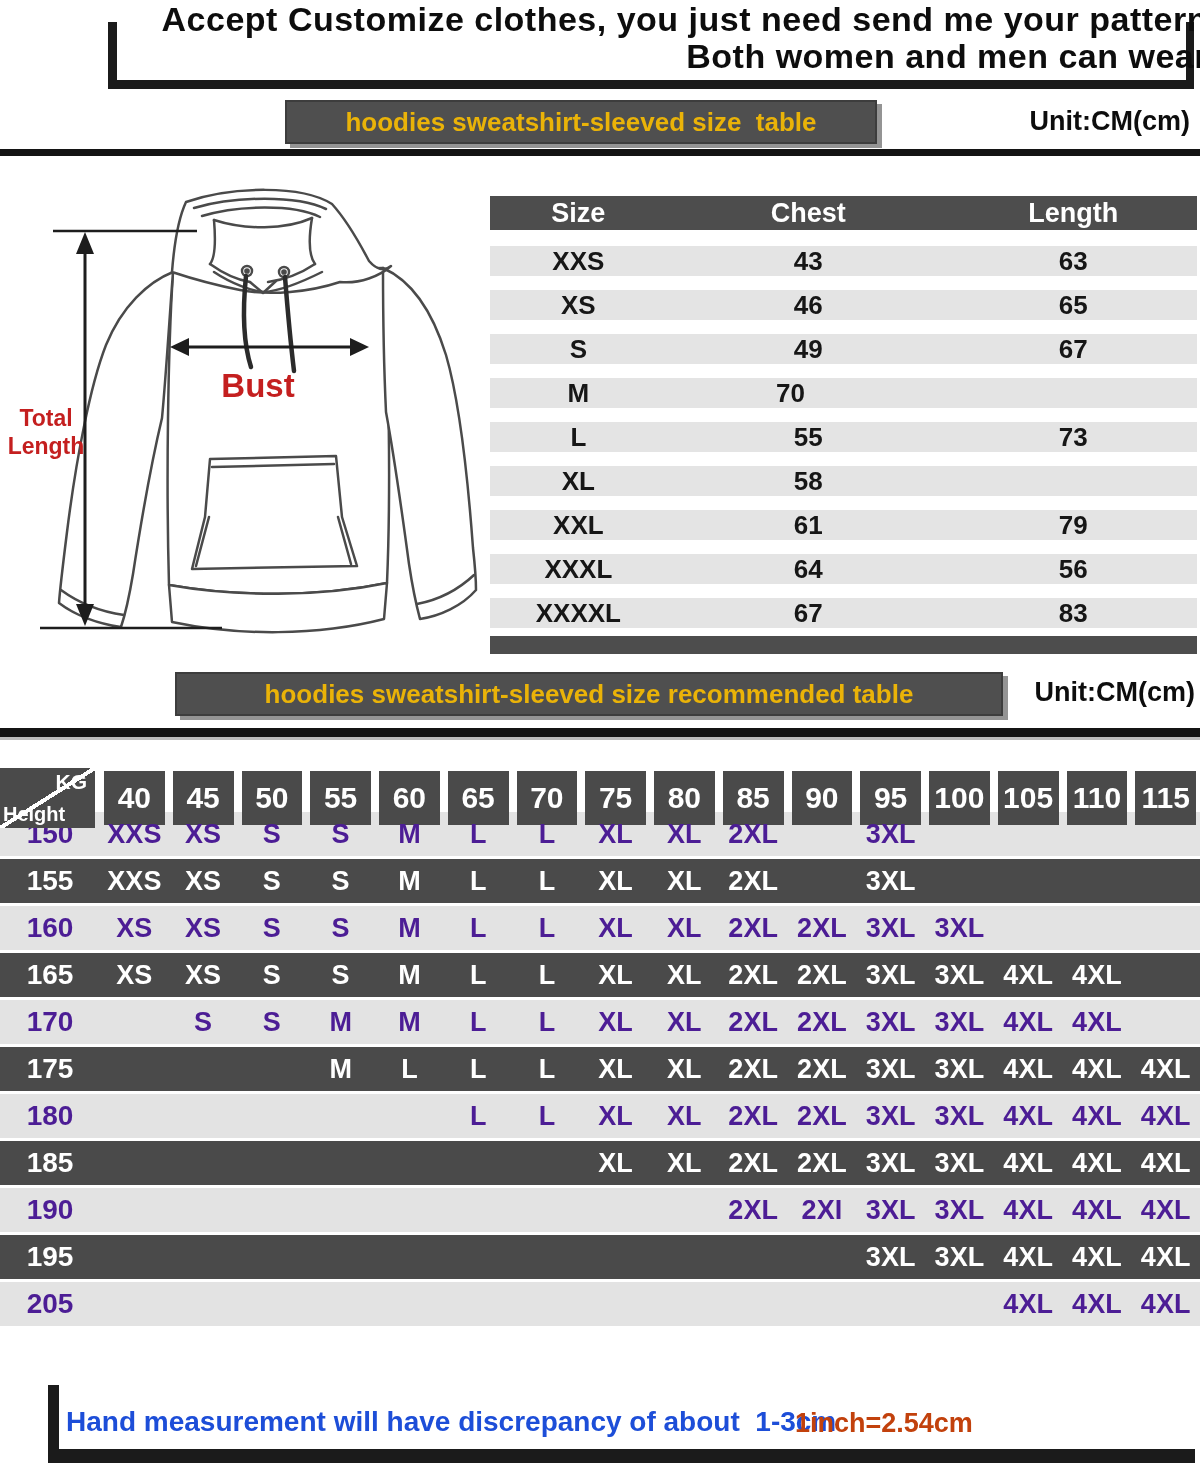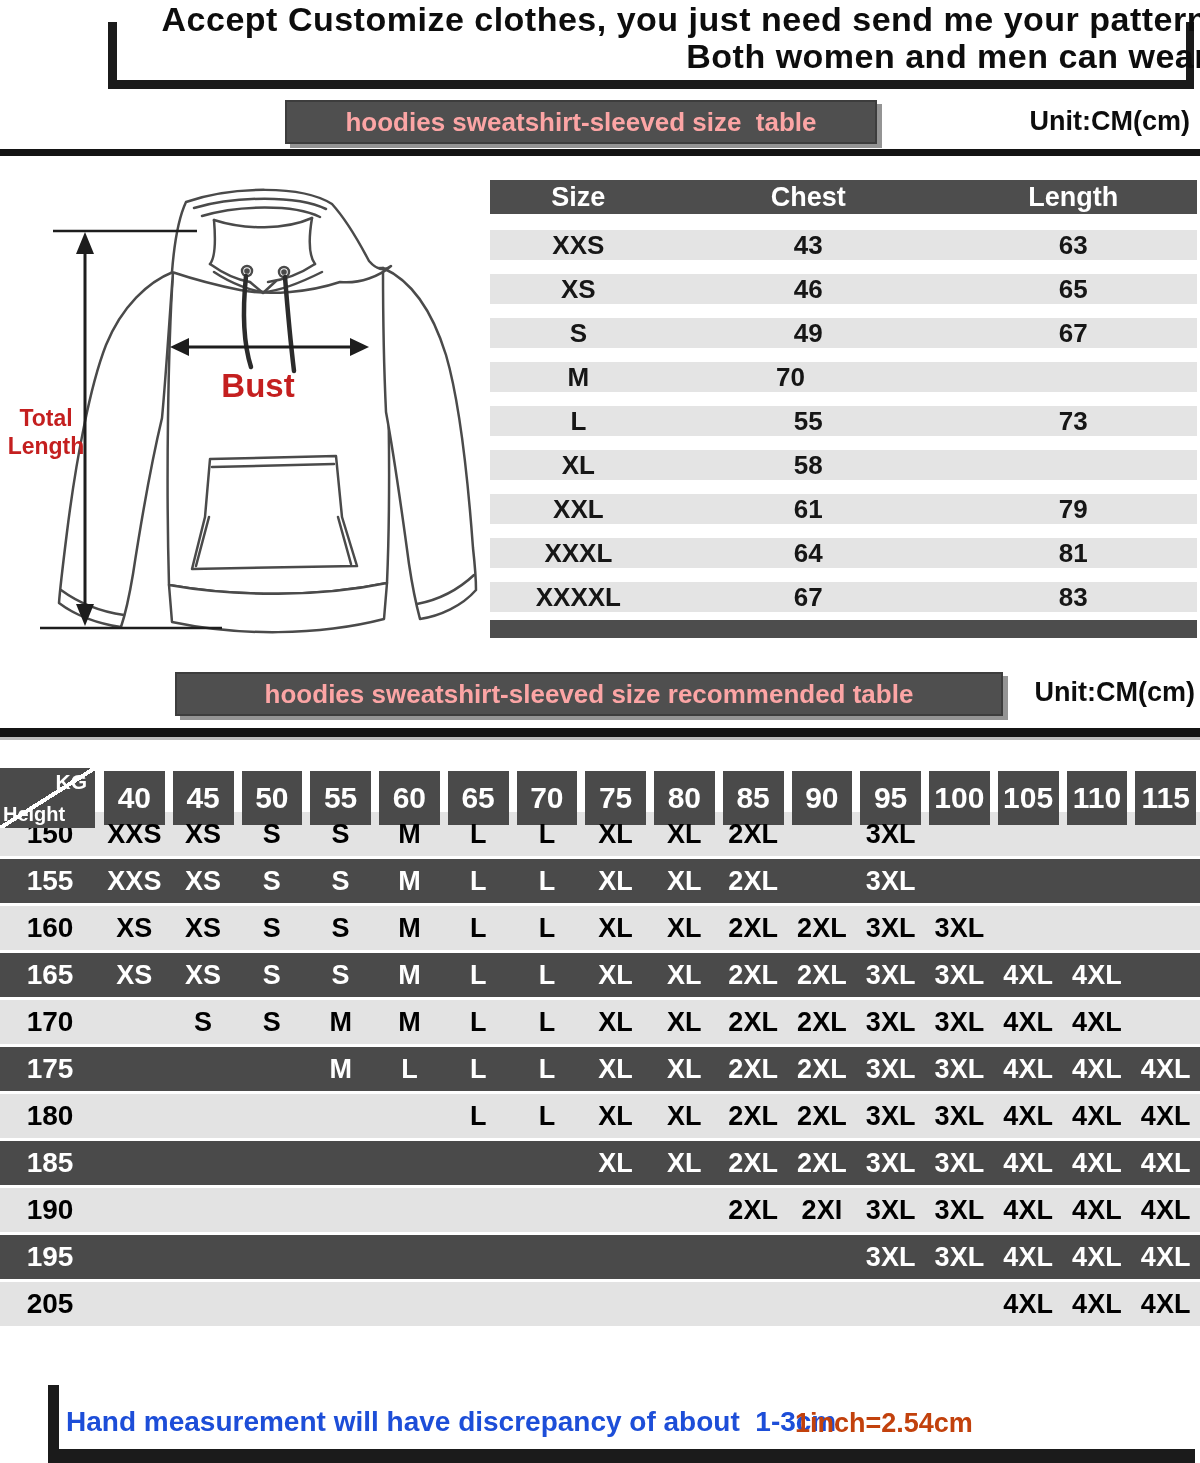--- a/index.html
+++ b/index.html
@@ -11,52 +11,52 @@
   .hdr-frame{
     position:absolute;left:108px;top:22px;width:1069px;height:58px;
     border-left:9px solid #1b1b1b;border-right:8px solid #1b1b1b;border-bottom:9px solid #1b1b1b;
   }
   .hdr-line{position:absolute;left:8px;width:1200px;text-align:right;font-size:34px;letter-spacing:.5px;color:#0d0d0d;white-space:pre;}
   .hdr-line.l1{top:0px;}
   .hdr-line.l2{top:37px;}
   
   .titlebar{
     position:absolute;height:40px;line-height:40px;text-align:center;
-    background:#4f4f4f;color:#fca5a5;font-size:26px;white-space:pre;
+    background:#4f4f4f;color:#eab308;font-size:26px;white-space:pre;
     border:2px solid #3d3d3d;box-shadow:5px 4px 0 rgba(60,60,60,.55);
   }
   .tb1{left:285px;top:100px;width:588px;}
   .tb2{left:175px;top:672px;width:824px;}
   .unit{position:absolute;width:195px;text-align:right;font-size:27px;color:#0d0d0d;}
   .u1{left:995px;top:106px;}
   .u2{left:1000px;top:677px;}
   .divider{position:absolute;left:0;width:1200px;background:#141414;}
   .dv1{top:149px;height:7px;}
   .dv2{top:728px;height:9px;border-bottom:3px solid #bdbdbd;}
   
   .size-table{position:absolute;left:490px;top:180px;width:707px;}
-  .shead{display:flex;background:#4d4d4d;color:#fff;height:34px;line-height:34px;font-size:27px;margin-bottom:16px;}
+  .shead{display:flex;background:#4d4d4d;color:#fff;height:34px;line-height:34px;font-size:27px;margin-bottom:16px;margin-top:16px;}
   .srow{display:flex;background:#e4e4e4;color:#161616;height:30px;line-height:30px;font-size:26px;margin-bottom:14px;}
   .scell{text-align:center;}
   .c0{width:25%;} .c1{width:40%;} .c2{width:35%;}
   .sfoot{background:#4d4d4d;height:18px;margin-top:-6px;}
   
   .diagram{position:absolute;left:0;top:160px;width:490px;height:500px;}
   
   .rec-table{position:absolute;left:0;top:768px;width:1200px;}
   .rhead{display:grid;grid-template-columns:100px repeat(16,1fr);height:38px;margin-bottom:6px;}
   .wbox{margin:3px 4px;background:#4a4a4a;color:#fff;font-size:30px;line-height:54px;text-align:center;}
   .corner{
     position:relative;background:
       linear-gradient(to bottom right,#4a4a4a calc(50% - 2px),#fff calc(50% - 2px),#fff calc(50% + 2px),#4a4a4a calc(50% + 2px));
     margin-right:5px;color:#fff;
   }
   .corner .kg{position:absolute;top:2px;right:8px;font-size:21px;}
   .corner .ht{position:absolute;bottom:2px;left:3px;font-size:20px;}
-  .rrow{display:grid;grid-template-columns:100px repeat(16,1fr);height:44px;line-height:44px;margin-bottom:3px;background:#e3e3e3;color:#000000;}
+  .rrow{display:grid;grid-template-columns:100px repeat(16,1fr);height:44px;line-height:44px;margin-bottom:3px;background:#e3e3e3;color:#4c1d95;}
   .rrow.dark{background:#4a4a4a;color:#fff;}
   .rcell,.hcell{text-align:center;font-size:27px;overflow:visible;white-space:nowrap;}
   .hcell{font-size:28px;}
   
   .foot-left{position:absolute;left:48px;top:1385px;width:11px;height:78px;background:#1b1b1b;}
   .foot-bottom{position:absolute;left:48px;top:1449px;width:1147px;height:14px;background:#1b1b1b;}
   .foot-note{position:absolute;left:66px;top:1406px;font-size:28px;color:#1d4ed8;white-space:pre;}
   .foot-conv{position:absolute;left:795px;top:1408px;font-size:27px;color:#c2410c;white-space:pre;}
   svg text{font-family:"Liberation Sans",sans-serif;font-weight:bold;}
 </style>
@@ -165,21 +165,21 @@
           <span class="scell c1">58</span>
         </div>
         <div class="srow">
           <span class="scell c0">XXL</span>
           <span class="scell c1">61</span>
           <span class="scell c2">79</span>
         </div>
         <div class="srow">
           <span class="scell c0">XXXL</span>
           <span class="scell c1">64</span>
-          <span class="scell c2">81</span>
+          <span class="scell c2">56</span>
         </div>
         <div class="srow">
           <span class="scell c0">XXXXL</span>
           <span class="scell c1">67</span>
           <span class="scell c2">83</span>
         </div>
       </div>
     <div class="sfoot"></div>
   </div>
 

